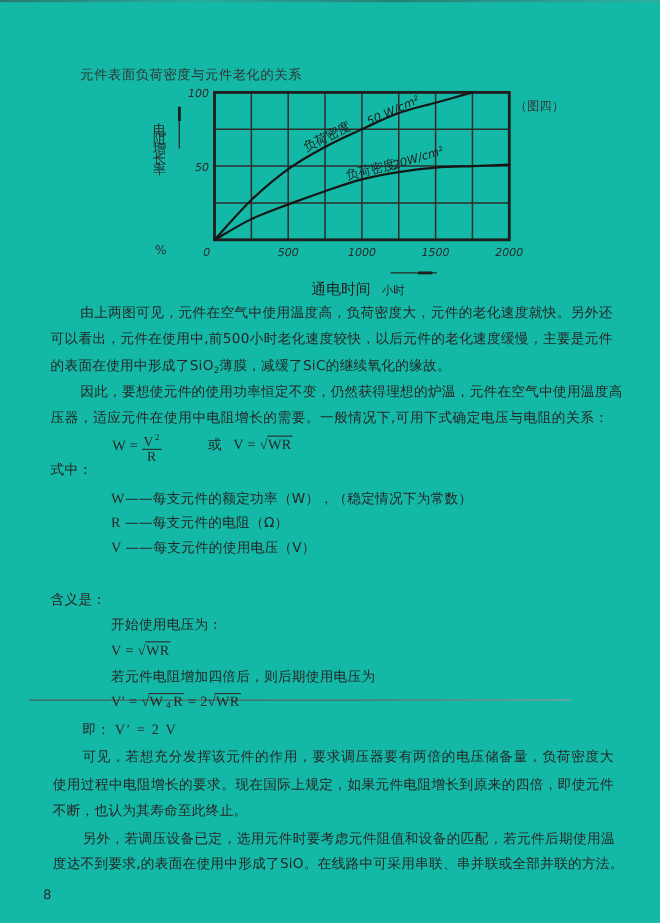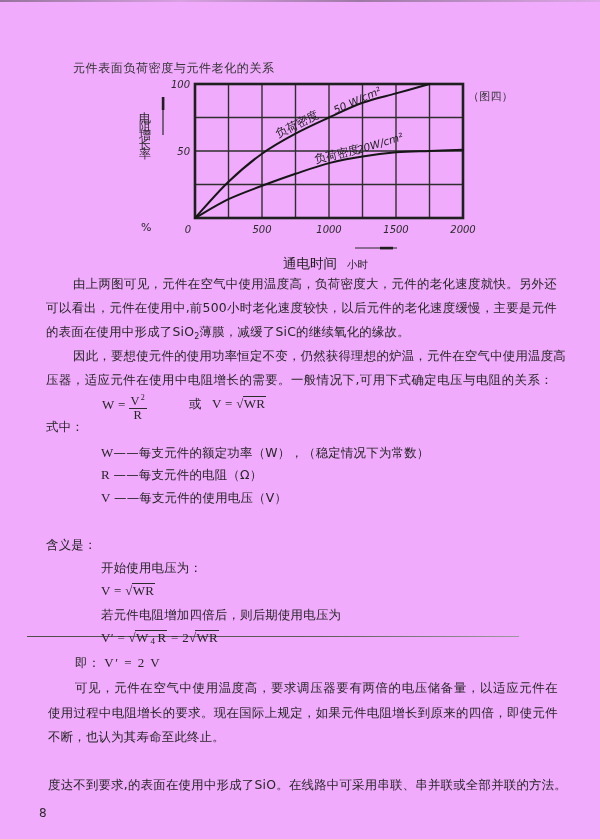--- a/index.html
+++ b/index.html
@@ -1,18 +1,18 @@
 <!DOCTYPE html>
 <html><head>
 <meta charset="utf-8">
 <style>
   html, body { margin: 0; padding: 0; background: #e6e6ef; }
   .page {
     position: relative; width: 600px; height: 839px; overflow: hidden;
-    background: #f0abfc; color: #262626;
+    background: #14b8a6; color: #262626;
     font-family: "DejaVu Sans", "Liberation Sans", sans-serif;
   }
   .ln {
     position: absolute; font-size: 12.4px; line-height: 16px; height: 16px;
     white-space: nowrap; letter-spacing: 0.25px;
   }
   .full { text-align: justify; text-align-last: justify; }
   .title { font-size: 12px; letter-spacing: 0.6px; color: #333; }
   .caption { font-size: 11px; color: #333; }
   .math { font-family: "Liberation Serif", "DejaVu Serif", serif; font-size: 13px; letter-spacing: 0.3px; }
@@ -123,20 +123,21 @@
   <div class="ln" style="left:101px; top:560px;">开始使用电压为：</div>
   <div class="ln math" style="left:101px; top:583px;"><span>V =</span> <span>√</span><span class="radicand">WR</span></div>
   <div class="ln" style="left:101px; top:607px;text-align:center;">若元件电阻增加四倍后，则后期使用电压为</div>
 
   <div class="artifact-line"></div>
 
   <div class="ln math" style="left:101px; top:630px;"><span>V′ =</span> <span>√</span><span class="radicand"><span>W</span><span class="small4">4</span><span>R</span></span> <span>= 2</span><span>√</span><span class="radicand">WR</span></div>
 
   <div class="ln" style="left:75px; top:655px;"><span>即：</span><span class="math" style="margin-left:4px; letter-spacing:1.5px;">V′ = 2 V</span></div>
 
-  <div class="ln full" style="left:75px; top:680px; width:483px;">可见，元件在空气中使用温度高，要求调压器要有两倍的电压储备量，以适应元件在</div>
+  <div class="ln full" style="left:75px; top:680px; width:483px;">可见，若想充分发挥该元件的作用，要求调压器要有两倍的电压储备量，负荷密度大</div>
   <div class="ln full" style="left:48px; top:705px; width:510px;">使用过程中电阻增长的要求。现在国际上规定，如果元件电阻增长到原来的四倍，即使元件</div>
   <div class="ln" style="left:48px; top:729px;">不断，也认为其寿命至此终止。</div>
 
+  <div class="ln full" style="left:75px; top:754px; width:484px;">另外，若调压设备已定，选用元件时要考虑元件阻值和设备的匹配，若元件后期使用温</div>
   <div class="ln full" style="left:48px; top:777px; width:509px;">度达不到要求,的表面在使用中形成了SiO。在线路中可采用串联、串并联或全部并联的方法。</div>
 
   <div class="pagenum">8</div>
 </div>
 
 </body></html>

